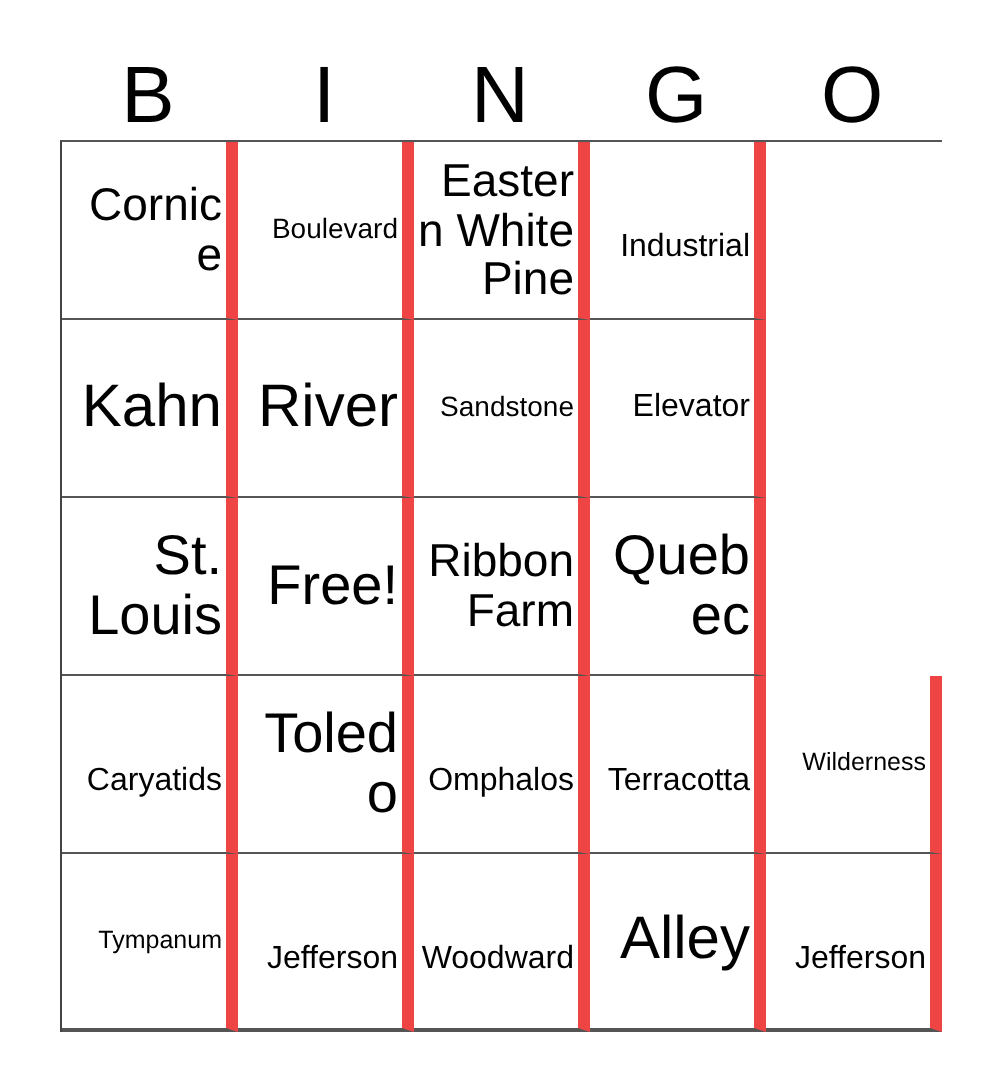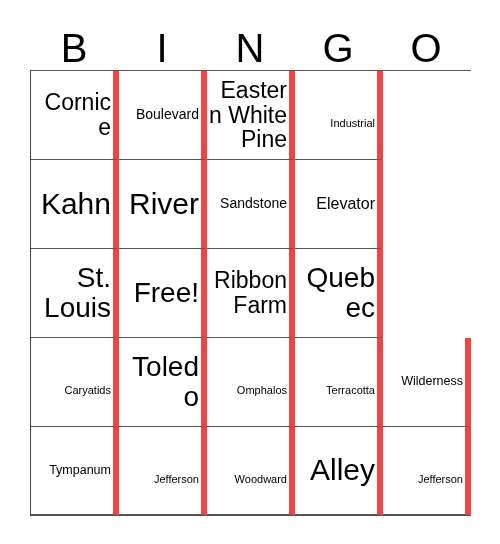--- a/index.html
+++ b/index.html
@@ -76,21 +76,21 @@
     width: 100%;
     line-height: 1.08;
     word-wrap: break-word;
     overflow-wrap: break-word;
     hyphens: none;
   }
 
   
   .fs-xs   { font-size: 12.5px; }
   .fs-s    { font-size: 14px; }
-  .fs-m    { font-size: 11px; margin-top: 18px; }
+  .fs-m    { font-size: 16px; margin-top: 18px; }
   .fs-l    { font-size: 16px; }
   .fs-xl   { font-size: 23px; }
   .fs-xxl  { font-size: 28px; }
   .fs-xxxl { font-size: 30px; }
 </style>
 </head>
 <body>
 
 <div id="bingo-card">
 

